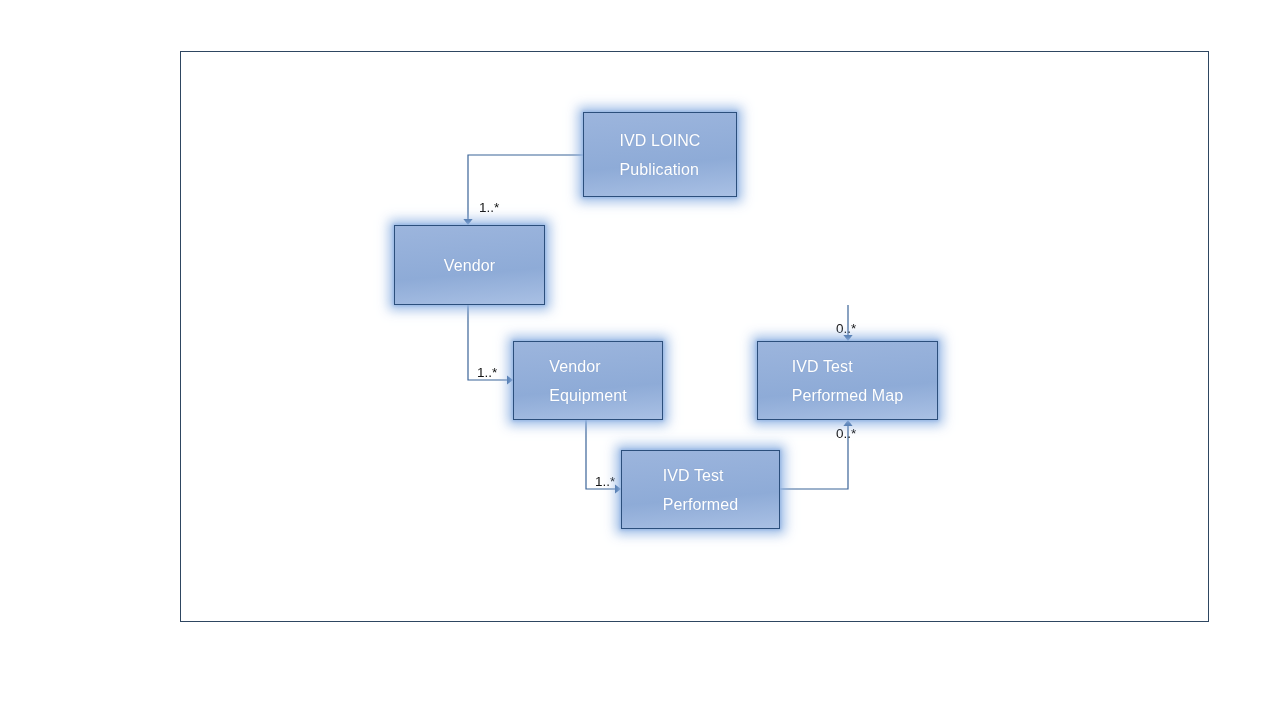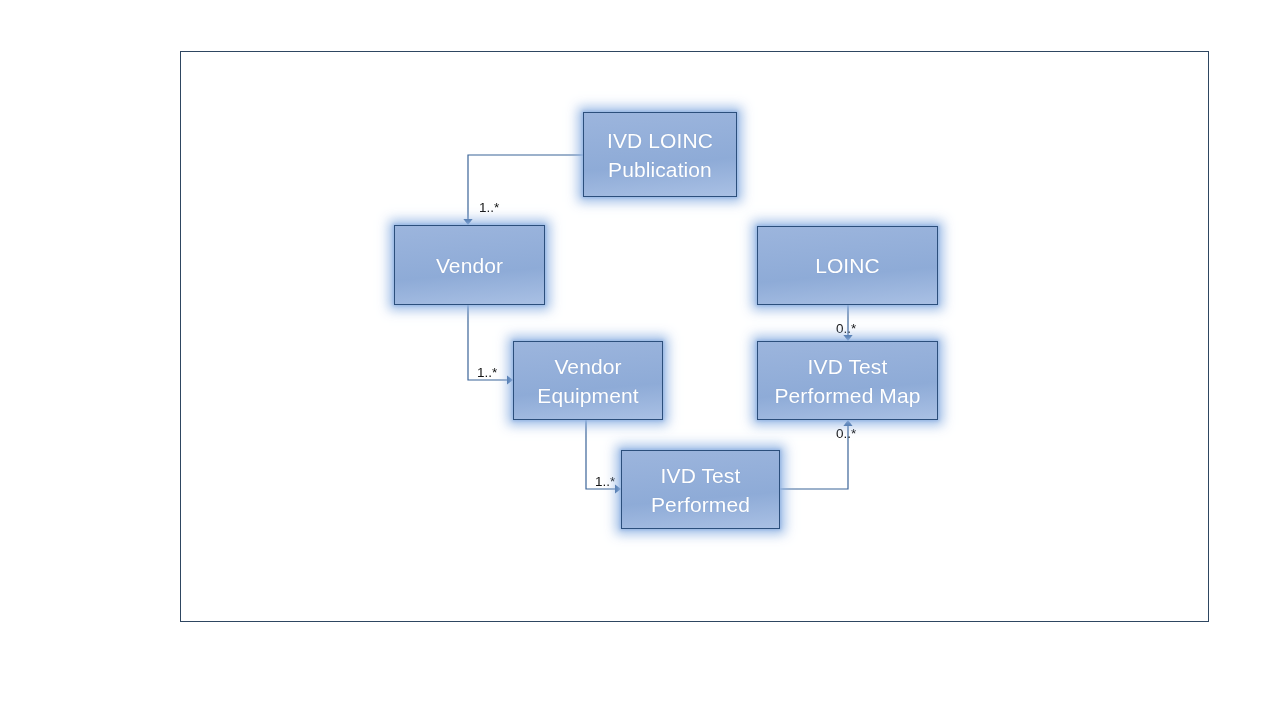--- a/index.html
+++ b/index.html
@@ -48,23 +48,22 @@
     position: absolute;
     box-sizing: border-box;
     border: 1px solid #2c4f7c;
     background: linear-gradient(180deg, #9db6de 0%, #93ackground 0%, #8fabd8 55%, #a8bfe3 100%);
     background: linear-gradient(175deg, #9cb5dd 0%, #8eabd7 60%, #a9c0e4 100%);
     box-shadow: 0 0 11px 5px rgba(141, 176, 226, 0.85),
                 0 0 3px 1px rgba(160, 190, 230, 0.9);
     display: flex;
     align-items: center;
     justify-content: center;
-    text-align: center;
     color: #ffffff;
-    font-size: 21px;
+    font-size: 16px;
     line-height: 29px;
     font-weight: 400;
     letter-spacing: 0.1px;
     text-shadow: 0 0 1px rgba(90,120,165,0.35);
     user-select: none;
   }
 
   .node-label {
     display: block;
     white-space: pre-line;
@@ -114,23 +113,20 @@
     <div class="mult-label" style="left: 595px; top: 475px; color: rgb(20, 20, 20);">1..*</div>
     <div class="mult-label" style="left: 836px; top: 322px; color: rgb(20, 20, 20);">0..*</div>
     <div class="mult-label" style="left: 836px; top: 427px; color: rgb(20, 20, 20);">0..*</div>
     <div class="node" style="left: 583px; top: 112px; width: 154px; height: 85px;">
       <span class="node-label">IVD LOINC
 Publication</span>
     </div>
     <div class="node" style="left: 394px; top: 225px; width: 151px; height: 80px;">
       <span class="node-label">Vendor</span>
     </div>
-    <div class="node" style="left: 757px; top: 226px; width: 181px; height: 79px;">
-      <span class="node-label">LOINC</span>
-    </div>
     <div class="node" style="left: 513px; top: 341px; width: 150px; height: 79px;">
       <span class="node-label">Vendor
 Equipment</span>
     </div>
     <div class="node" style="left: 757px; top: 341px; width: 181px; height: 79px;">
       <span class="node-label">IVD Test
 Performed Map</span>
     </div>
     <div class="node" style="left: 621px; top: 450px; width: 159px; height: 79px;">
       <span class="node-label">IVD Test

